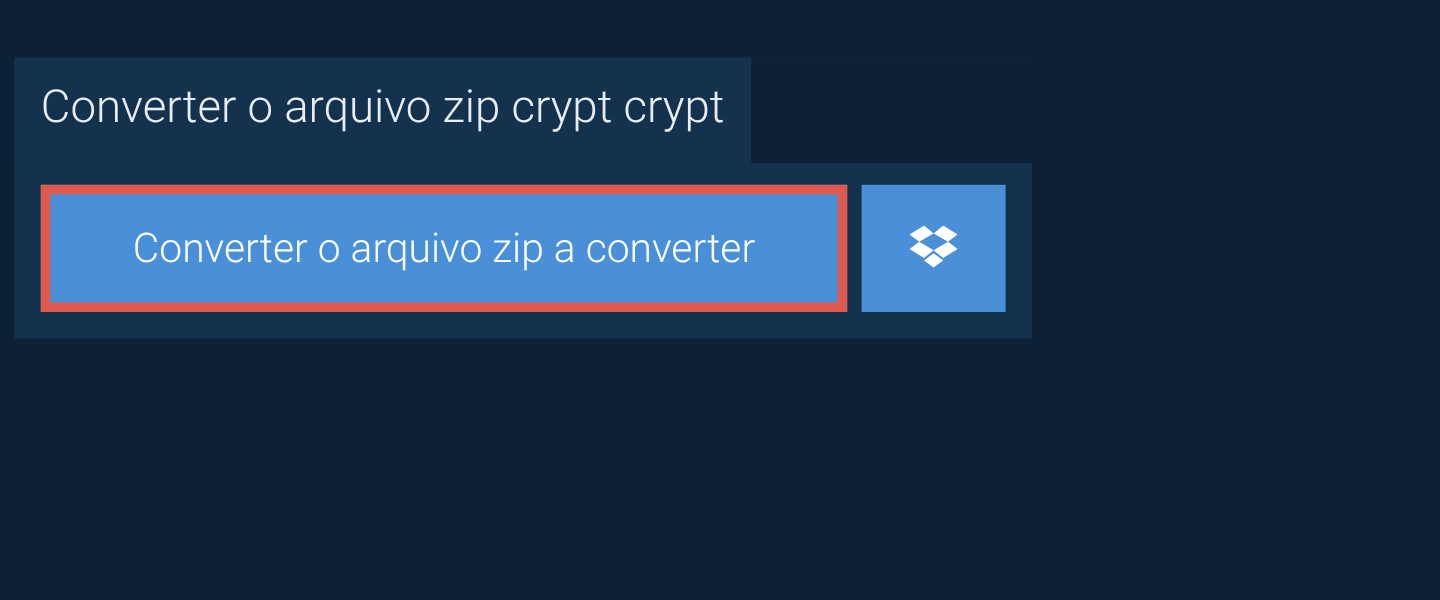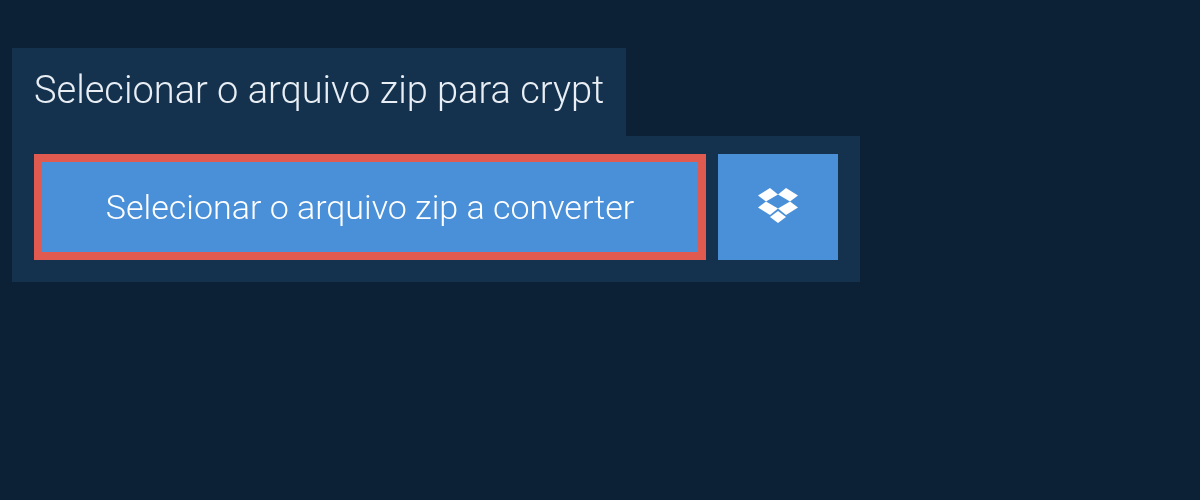--- a/index.html
+++ b/index.html
@@ -66,25 +66,25 @@
     .dropbox-icon {
       width: 40px;
       height: 38px;
     }
   </style>
 </head>
 <body>
 
 <div class="panel">
   <div class="heading-wrapper">
-    <div class="heading">Selecionar o arquivo zip para crypt</div>
+    <div class="heading">Converter o arquivo zip crypt crypt</div>
     <div class="heading-spacer"></div>
   </div>
   <div class="button-row">
-    <div class="select-button">Selecionar o arquivo zip a converter</div>
+    <div class="select-button">Converter o arquivo zip a converter</div>
     <div class="dropbox-button">
       <svg class="dropbox-icon" viewBox="0 0 40 38" fill="#ffffff">
         <path d="M 12 0 L 0 7.5 L 8 13.5 L 20 6.5 Z"></path>
         <path d="M 28 0 L 20 6.5 L 32 13.5 L 40 7.5 Z"></path>
         <path d="M 0 19.5 L 12 27 L 20 20.5 L 8 13.5 Z"></path>
         <path d="M 40 19.5 L 32 13.5 L 20 20.5 L 28 27 Z"></path>
         <path d="M 12 29 L 20 23 L 28 29 L 20 35 Z"></path>
       </svg>
     </div>
   </div>

